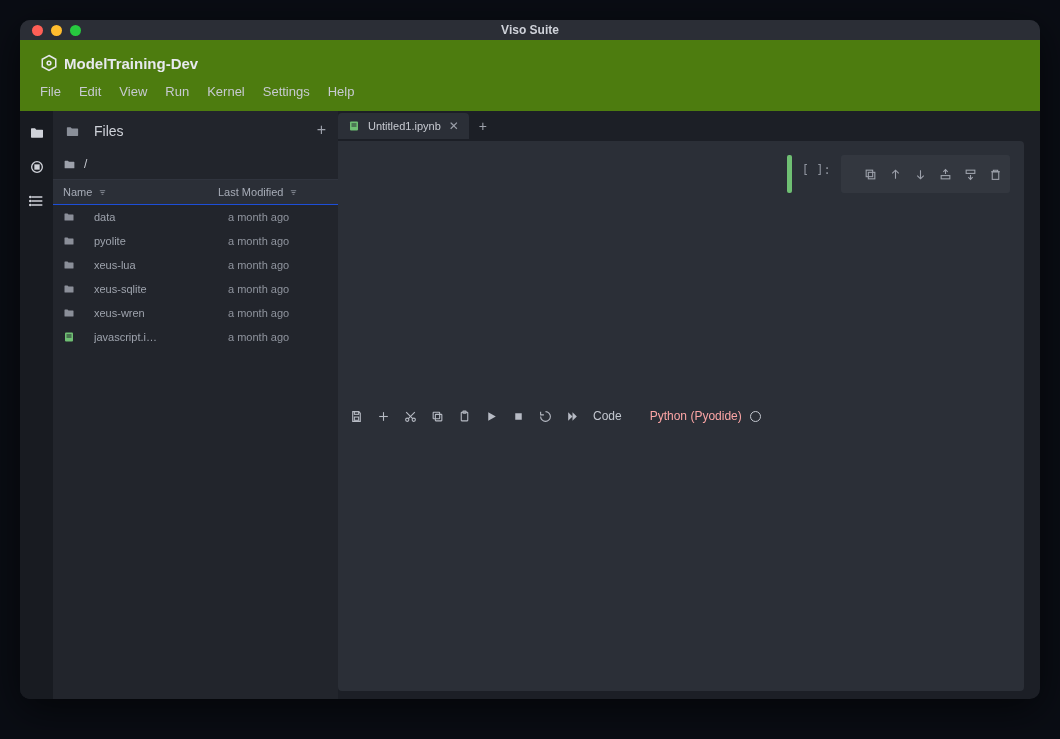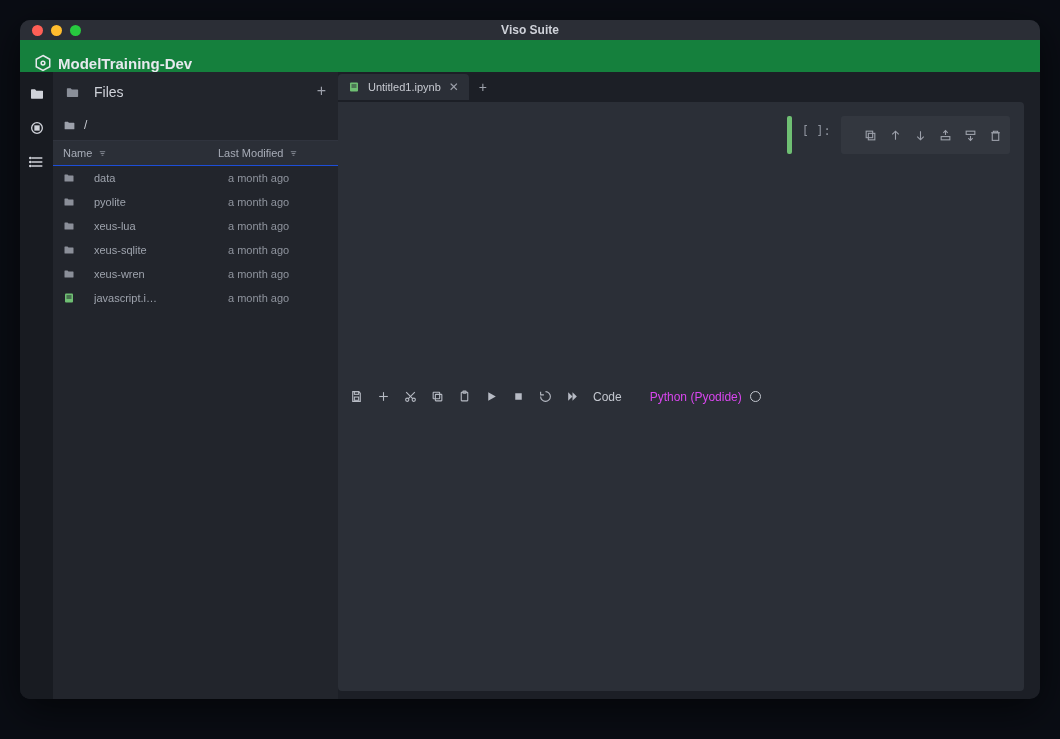--- a/index.html
+++ b/index.html
@@ -3,21 +3,21 @@
 <meta charset="utf-8">
 <style>
 * { box-sizing: border-box; margin: 0; padding: 0; font-family: -apple-system, BlinkMacSystemFont, "Segoe UI", sans-serif; }
 body { background: #0a0d14; width: 1060px; height: 739px; overflow: hidden; padding: 20px 20px 40px 20px; }
 .window { width: 100%; height: 100%; background: #1c1f26; border-radius: 10px; overflow: hidden; display: flex; flex-direction: column; box-shadow: 0 10px 40px rgba(0,0,0,.6); }
 .titlebar { height: 20px; background: #2b2e36; display: flex; align-items: center; position: relative; }
 .traffic { display: flex; gap: 8px; padding-left: 12px; }
 .dot { width: 11px; height: 11px; border-radius: 50%; }
 .dot.red{background:#ff5f56}.dot.yellow{background:#ffbd2e}.dot.green{background:#27c93f}
 .titlebar-title { position: absolute; left:0; right:0; text-align:center; color:#cfd2d9; font-size:12px; font-weight:600; pointer-events:none; }
-.header { padding: 14px 10px 0 14px; background:#15803d; }
+.header { padding: 14px 10px 0 20px; background:#4d7c0f; }
 .workspace { display:flex; align-items:center; gap:6px; color:#e7e9ee; font-size:15px; font-weight:600;}
 .hex-icon { width:18px; height:18px; }
 .menubar { display:flex; gap:18px; padding:12px 0 12px 0; }
 .menubar span { color:#c7cad1; font-size:13px; cursor:pointer;}
 .body { flex:1; display:flex; overflow:hidden; }
 .activity-bar { width:33px; background:#181b21; display:flex; flex-direction:column; align-items:center; gap:18px; padding-top:14px;}
 .activity-bar .act-ico { width:16px; height:16px; color:#b9bdc6; }
 .sidebar { width:285px; background:#22252c; display:flex; flex-direction:column; }
 .sb-header { display:flex; align-items:flex-end; justify-content:space-between; padding:10px 12px;gap:8px; }
 .sb-header-left { display:flex; align-items:center; gap:14px; color:#cfd2d9; font-size:14px;}
@@ -35,21 +35,21 @@
 .main { flex:1; display:flex; flex-direction:column; padding:0 16px 8px 0;}
 .tabs { display:flex; align-items:center; height:30px; background:#1c1f26; }
 .tab { display:flex; align-items:center; gap:8px; background:#2b2f37; padding:6px 10px; border-radius:4px 4px 0 0; color:#c7cad1; font-size:11px;}
 .tab .nb-ico{width:12px;height:12px;color:#6fbf73;}
 .tab .close{color:#9da1ab; font-size:12px; cursor:pointer;}
 .tab-add{ color:#9da1ab; padding:0 10px; font-size:14px; cursor:pointer;}
 .notebook { flex:1; background:#2b2f37; border-radius:0 4px 4px 4px; display:flex; flex-direction:row; overflow:hidden;}
 .nb-toolbar { display:flex; align-items:center; padding:8px 12px; gap:14px; color:#b7bbc4;}
 .nb-toolbar .tico{ width:13px;height:13px; cursor:pointer;}
 .nb-toolbar .sep{ flex:1;}
-.kernel { display:flex; align-items:center; gap:8px; color:#d946ef; font-size:12px;}
+.kernel { display:flex; align-items:center; gap:8px; color:#fca5a5; font-size:12px;}
 .kstatus{ width:11px;height:11px;border:1.5px solid #c3c7cf;border-radius:50%;}
 .nb-body{ flex:1; padding:14px 14px; }
 .cell { display:flex; align-items:flex-start; gap:10px;}
 .cell-bar{ width:5px; height:38px; background:#6fbf73; border-radius:2px;}
 .prompt{ color:#8f949e; font-family:Menlo,monospace; font-size:12px; padding-top:8px;}
 .cell-input{ flex:1; background:#33373f; height:38px; border-radius:3px; display:flex; align-items:center; padding-right:8px;}
 .cell-input .space{flex:1;}
 .cell-actions{display:flex; gap:12px; color:#9da1ab;}
 .cell-actions .cico{width:13px;height:13px;cursor:pointer;}
 .celltype{ color:#c3c7cf; font-size:12px;}
@@ -71,20 +71,29 @@
   </div>
 
   <div class="header">
     <div class="workspace">
       <svg class="hex-icon" viewBox="0 0 24 24" fill="none" stroke="#e7e9ee" stroke-width="2">
           <polygon points="12 2 21 7 21 17 12 22 3 17 3 7 12 2"></polygon>
           <circle cx="12" cy="12" r="2.5"></circle>
         </svg>
       <span>ModelTraining-Dev</span>
     </div>
+    <div class="menubar">
+      <span>File</span>
+      <span>Edit</span>
+      <span>View</span>
+      <span>Run</span>
+      <span>Kernel</span>
+      <span>Settings</span>
+      <span>Help</span>
+    </div>
   </div>
 
   <div class="body">
 
     <div class="activity-bar">
       <svg class="act-ico" viewBox="0 0 24 24" fill="#cfd2d9">
           <path d="M3 6a1 1 0 011-1h5l2 2h9a1 1 0 011 1v10a1 1 0 01-1 1H4a1 1 0 01-1-1V6z"></path>
         </svg>
       <svg class="act-ico" viewBox="0 0 24 24" fill="none" stroke="#cfd2d9" stroke-width="2">
           <circle cx="12" cy="12" r="8"></circle>

